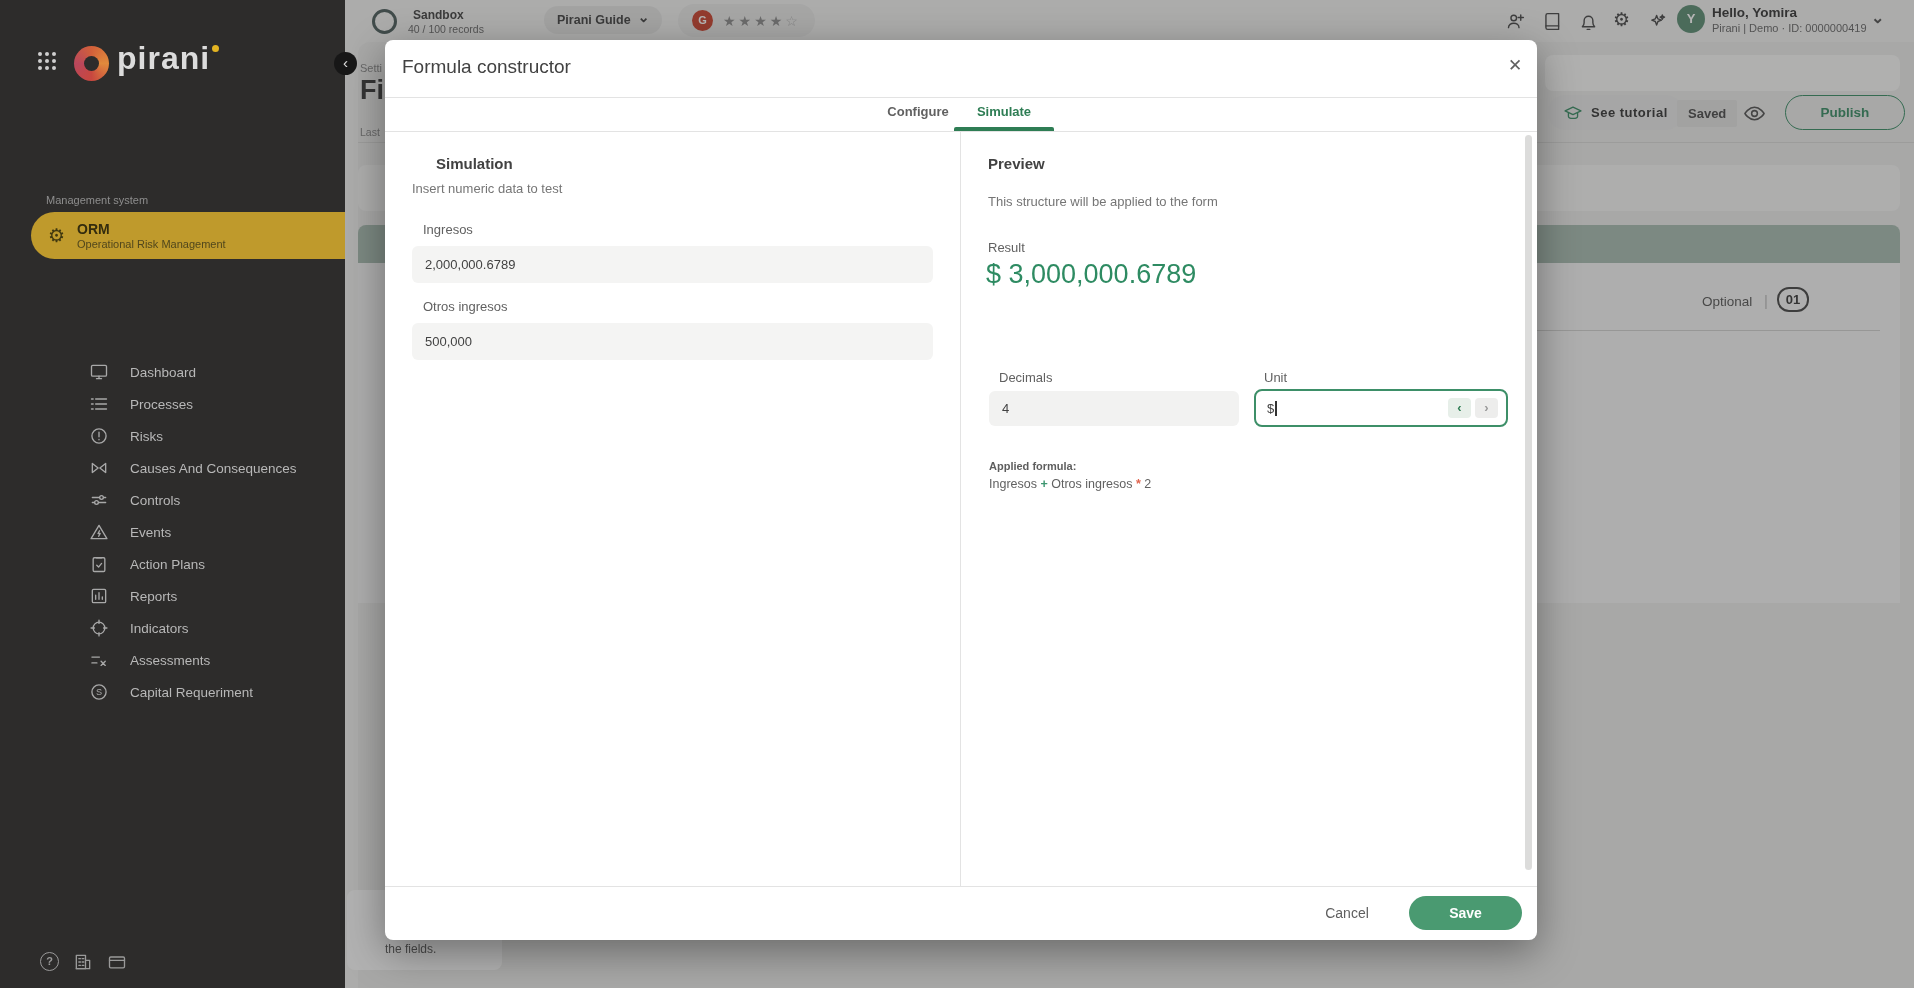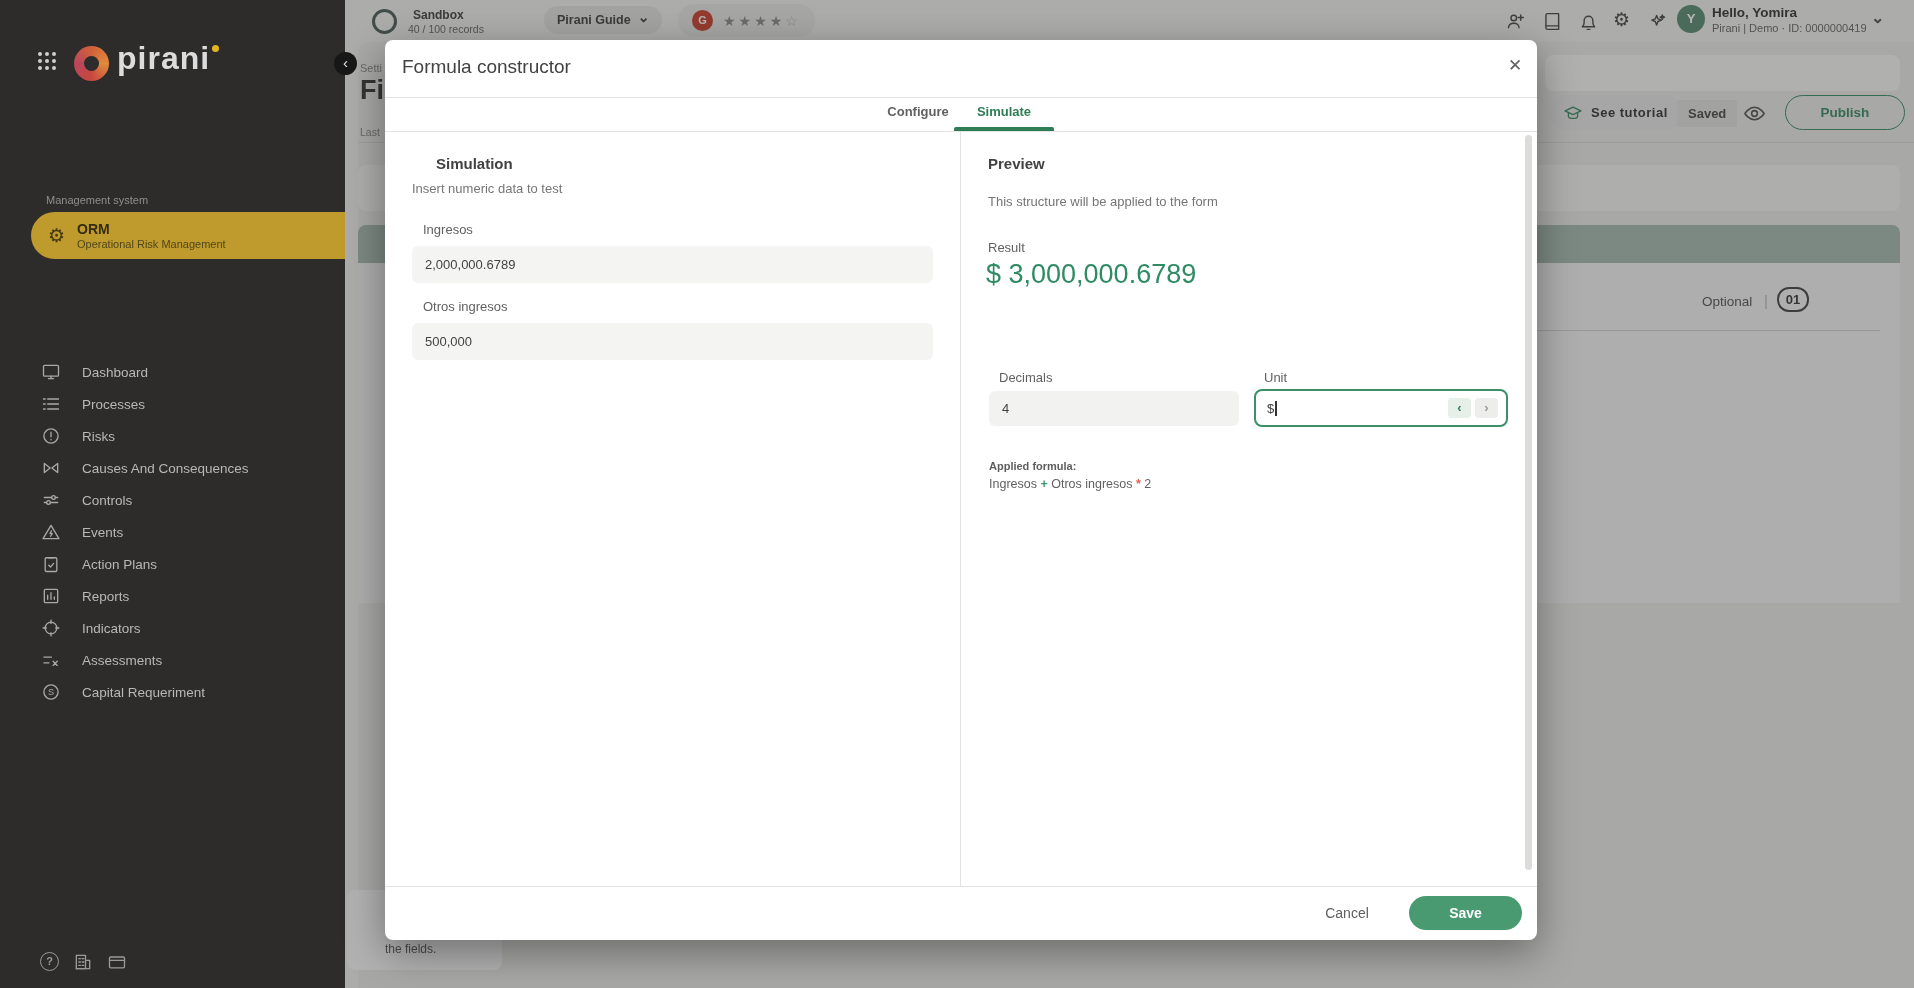--- a/index.html
+++ b/index.html
@@ -20,21 +20,21 @@
     background:#171717; color:#e0e0e0; font-size:15px; line-height:21px; text-align:center; z-index:55; cursor:pointer; }
   .section-label { position:absolute; left:46px; top:194px; font-size:11px; color:#8e8e8e; }
   .orm-pill { position:absolute; left:31px; top:212px; width:314px; height:47px; background:#bf9a2c;
     border-radius:24px 0 0 24px; display:flex; align-items:center; cursor:pointer; }
   .orm-pill::after { content:""; position:absolute; left:100%; top:0; border-top:23.5px solid transparent;
     border-bottom:23.5px solid transparent; border-left:17px solid #bf9a2c; }
   .orm-gear { margin-left:17px; color:#40380f; font-size:19px; }
   .orm-text { margin-left:12px; }
   .orm-code { font-size:14px; font-weight:800; color:#332c0e; }
   .orm-name { font-size:11px; color:#51471c; margin-top:1px; }
-  .nav { position:absolute; left:0; top:356px; width:345px; }
+  .nav { position:absolute; left:0; top:356px; width:345px;padding-left:48px; }
   .nav-item { height:32px; display:flex; align-items:center; cursor:pointer; }
   .nav-item .nicon { width:20px; height:20px; margin-left:41px; color:#a8a8a8; flex:none; }
   .nav-item .nlabel { margin-left:21px; font-size:13.5px; color:#b8b8b8; white-space:nowrap; }
   .side-foot { position:absolute; left:0; top:952px; width:345px; display:flex; gap:14px; padding-left:40px; color:#9a9a9a; }
   .help-circle { width:19px; height:19px; border:1.6px solid #9a9a9a; border-radius:50%; font-size:11px; font-weight:700;
     text-align:center; line-height:16px; color:#9a9a9a; }
   .side-foot svg { width:20px; height:20px; }
 
   
   .content { position:absolute; left:345px; top:0; right:0; bottom:0; background:#f1f1f0; }

